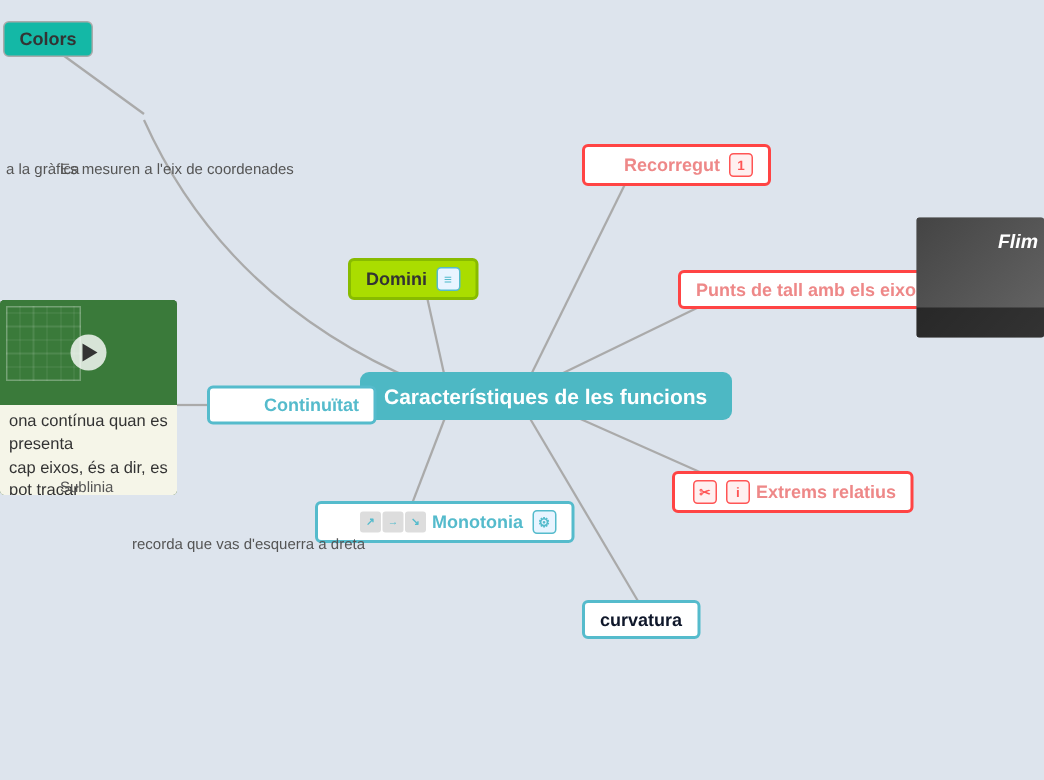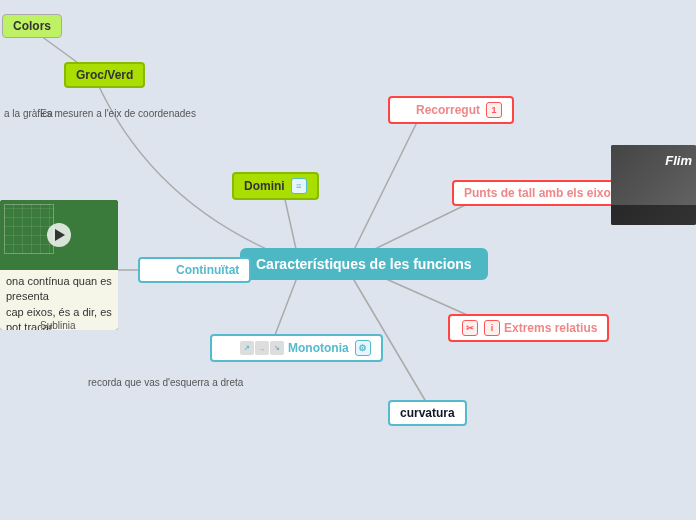--- a/index.html
+++ b/index.html
@@ -44,21 +44,21 @@
       color: white;
       border-radius: 6px;
       font-size: 14px;
       padding: 8px 16px;
       left: 240px;
       top: 248px;
       text-align: right;
     }
 
     .node-colors {
-      background: #bef264;
+      background: #14b8a6;
       color: #333;
       border: 1.5px solid #aaa;
       font-size: 12px;
       left: 2px;
       top: 14px;
     }
 
     .node-groc {
       background: #aadd00;
       color: #333;
@@ -136,21 +136,20 @@
       left: 4px;
       top: 108px;
     }
     .label-es-mesuren {
       left: 40px;
       top: 108px;
     }
     .label-recorda {
       left: 88px;
       top: 358px;
-      margin-top: 19px;
     }
     .label-sublinia {
       left: 40px;
       top: 320px;
     }
 
     
     .video-thumb {
       position: absolute;
       right: 0;
@@ -308,23 +307,20 @@
     <line x1="96" y1="76" x2="30" y2="28" stroke="#aaa" stroke-width="1.5"></line>
 
     <line x1="138" y1="270" x2="118" y2="270" stroke="#aaa" stroke-width="1.5"></line>
 
   </svg>
 
   <div class="node node-colors">
     <span>Colors</span>
   </div>
 
-  <div class="node node-groc">
-    <span>Groc/Verd</span>
-  </div>
 
   <div class="label-small label-a-la-grafica">
     <span>a la gràfica</span>
   </div>
   <div class="label-small label-es-mesuren">
     <span>Es mesuren a l'eix de coordenades</span>
   </div>
 
   <div class="node node-recorregut">
     <span>Recorregut</span>

